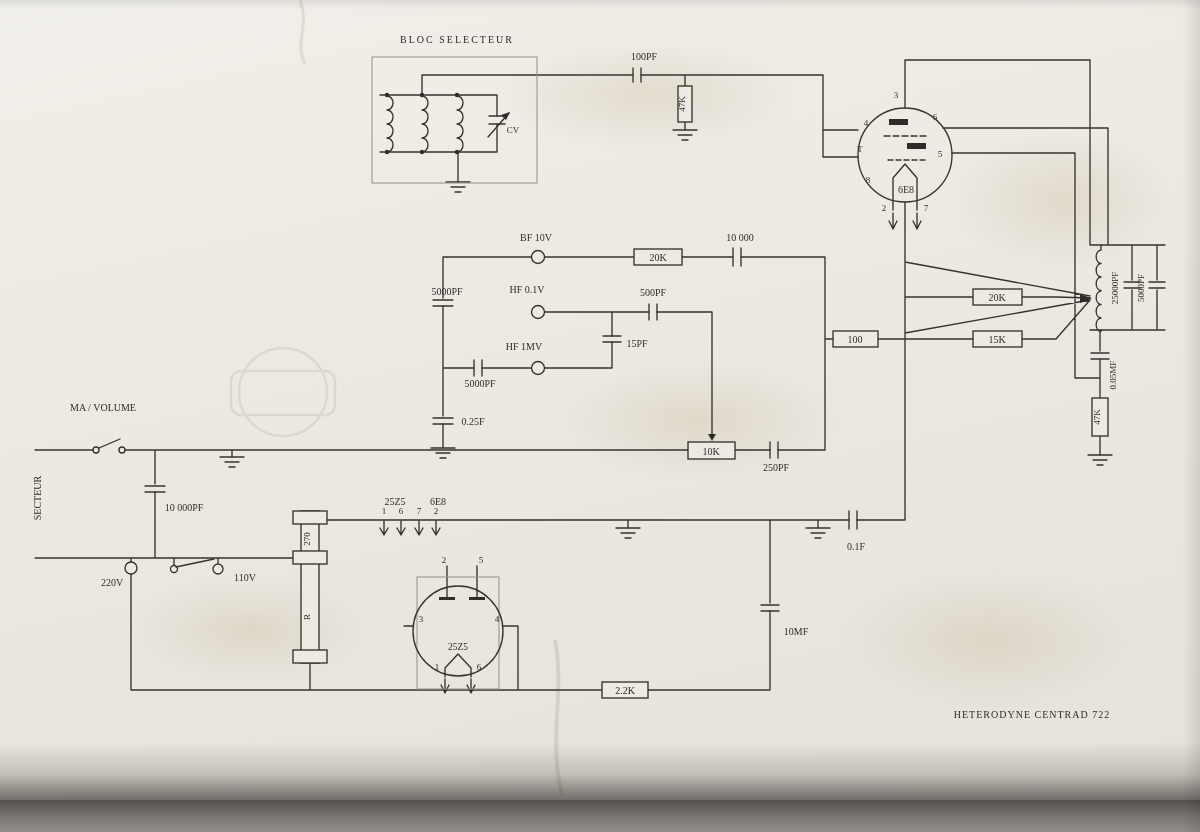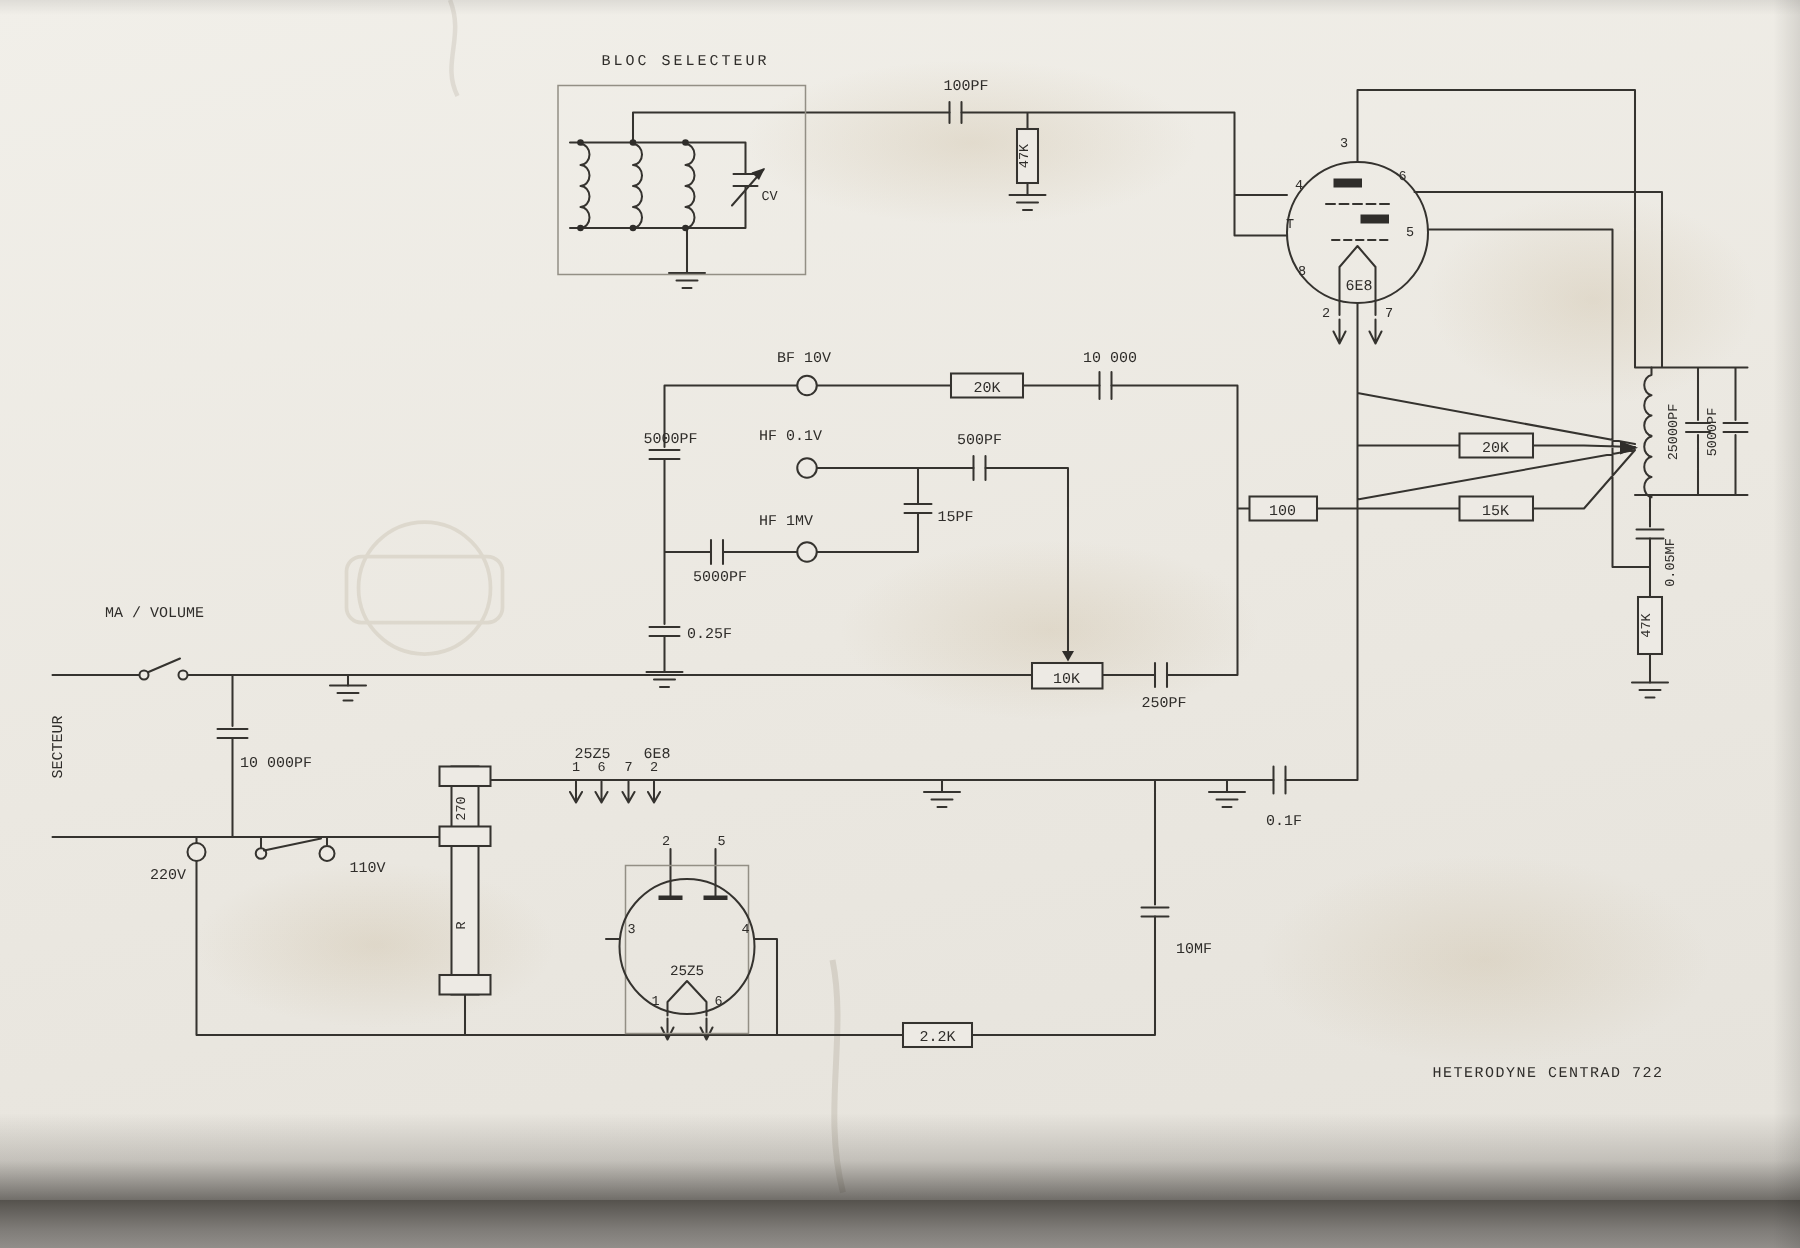--- a/index.html
+++ b/index.html
@@ -1,18 +1,18 @@
 <!DOCTYPE html>
 <html><head>
 <meta charset="utf-8">
 <style>
   html,body{margin:0;padding:0;background:#8a8885;}
   .page{position:relative;width:1200px;height:832px;overflow:hidden;
         background:linear-gradient(168deg,#f1efe9 0%,#ebe8e1 50%,#e5e2db 100%);
-        font-family:Liberation Mono, monospace;}
+        font-family:Liberation Serif, serif;}
   svg{position:absolute;left:0;top:0;}
   .wire{stroke:#35332f;stroke-width:1.35;fill:none;stroke-linecap:round;stroke-linejoin:round;}
   .thin{stroke:#938f85;stroke-width:1;fill:none;}
   .boxc{fill:#edeae4;stroke:#35332f;stroke-width:1.35;}
   .fillink{fill:#2f2d2a;stroke:none;}
   .term{fill:#edeae4;stroke:#35332f;stroke-width:1.35;}
   text{fill:#2f2d2a;}
   .shadow-bottom{position:absolute;left:0;right:0;top:742px;height:58px;
     background:linear-gradient(to bottom,rgba(50,46,42,0) 0%,rgba(50,46,42,.20) 55%,rgba(40,37,34,.62) 100%);}
   .band{position:absolute;left:0;right:0;top:800px;height:32px;

